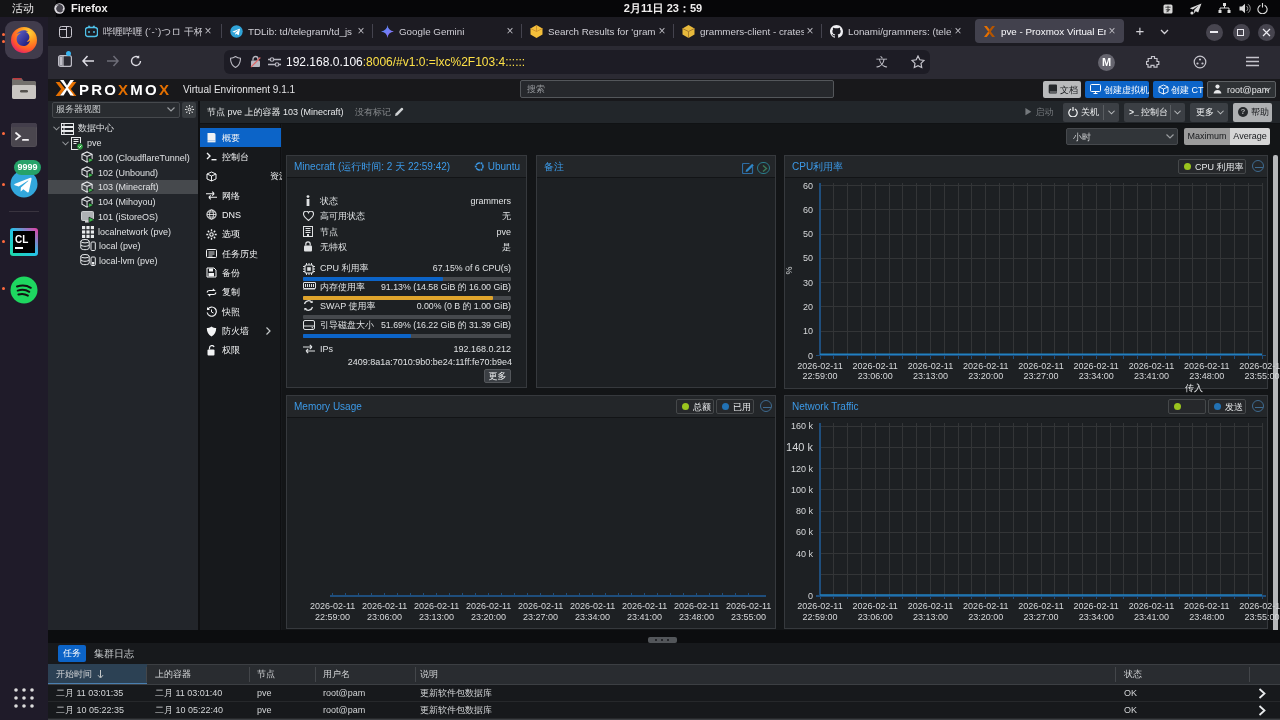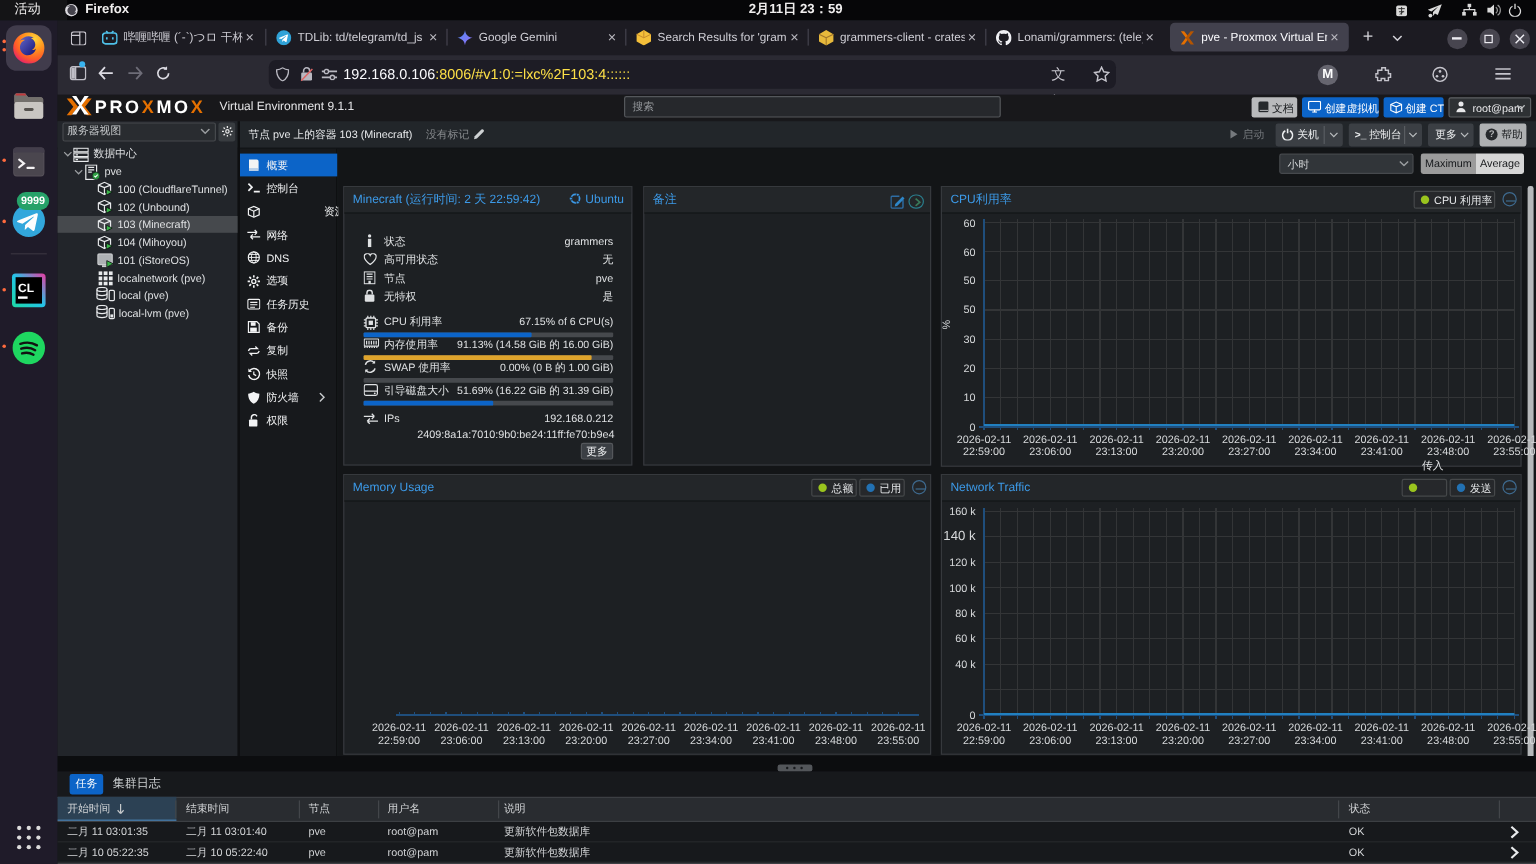--- a/index.html
+++ b/index.html
@@ -876,21 +876,21 @@
 <div class="abs" style="left:720.6px;top:601.0px;width:56px;text-align:center;font-size:9px;line-height:10.5px;color:#d6d8da;">2026-02-11<br>23:55:00</div>
 <div class="abs" style="left:48px;top:630px;width:1232px;height:13px;background:#0c0d0f;"></div>
 <div class="abs" style="left:648px;top:636.5px;width:29px;height:6px;background:#53565a;border-radius:2px;"></div>
 <div class="abs" style="left:655px;top:638.5px;width:2px;height:2px;background:#17191c;border-radius:50%;box-shadow:6px 0 0 #17191c,12px 0 0 #17191c;"></div>
 <div class="abs" style="left:48px;top:643px;width:1232px;height:21px;background:#17191c;"></div>
 <div class="abs" style="left:58px;top:645px;width:28px;height:17px;background:#0c64c8;border-radius:2px;color:#fff;font-size:9px;line-height:17px;text-align:center;">任务</div>
 <div class="abs" style="left:90px;top:645px;width:48px;height:17px;color:#cfd2d4;font-size:10px;line-height:17px;text-align:center;">集群日志</div>
 <div class="abs" style="left:48px;top:664px;width:1232px;height:21px;background:#292c30;border-top:1px solid #3c3f43;border-bottom:1px solid #3c3f43;"></div>
 <div class="abs" style="left:48px;top:664px;width:99px;height:20px;background:#2c4154;border-bottom:1px solid #4a7fb0;"></div>
 <div class="abs" style="left:56px;top:668px;height:13px;font-size:9px;line-height:13px;color:#d3d5d7;">开始时间</div>
-<div class="abs" style="left:155px;top:668px;height:13px;font-size:9px;line-height:13px;color:#d3d5d7;">结束时间</div>
+<div class="abs" style="left:155px;top:668px;height:13px;font-size:9px;line-height:13px;color:#d3d5d7;">上的容器</div>
 <div class="abs" style="left:257px;top:668px;height:13px;font-size:9px;line-height:13px;color:#d3d5d7;">节点</div>
 <div class="abs" style="left:323px;top:668px;height:13px;font-size:9px;line-height:13px;color:#d3d5d7;">用户名</div>
 <div class="abs" style="left:420px;top:668px;height:13px;font-size:9px;line-height:13px;color:#d3d5d7;">说明</div>
 <div class="abs" style="left:1124px;top:668px;height:13px;font-size:9px;line-height:13px;color:#d3d5d7;">状态</div>
 <svg class="abs" style="left:97px;top:670px" width="7" height="9" viewBox="0 0 7 9">
     <path d="M3.5 0v7M3.5 8 1 5.2M3.5 8 6 5.2" stroke="#c6c9cb" stroke-width="1" fill="none"></path>
   </svg>
 <div class="abs" style="left:146px;top:667px;width:1px;height:15px;background:#43464a;"></div>
 <div class="abs" style="left:249px;top:667px;width:1px;height:15px;background:#43464a;"></div>
 <div class="abs" style="left:315px;top:667px;width:1px;height:15px;background:#43464a;"></div>

